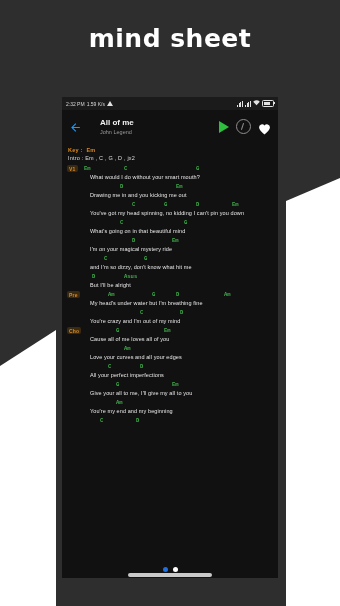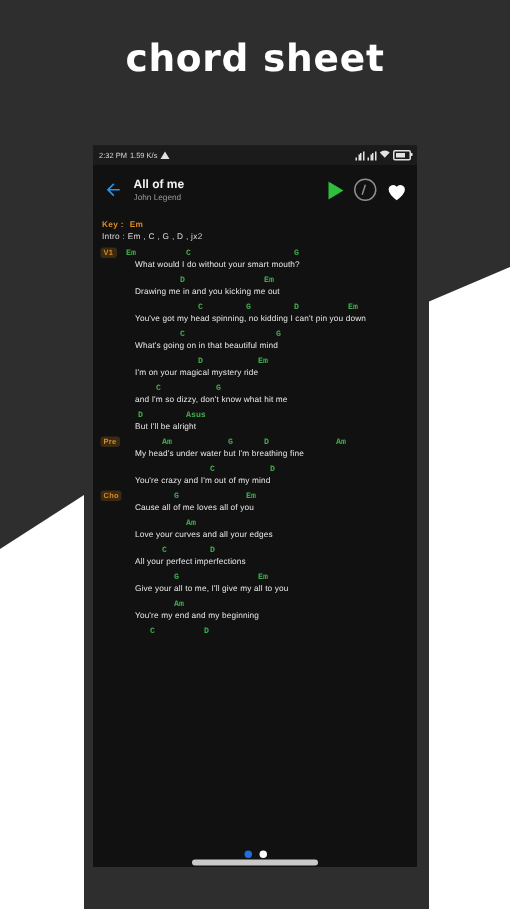--- a/index.html
+++ b/index.html
@@ -51,21 +51,21 @@
     display:inline-block;width:10px;height:5px;
     border:.7px solid #e2e2e2;border-radius:1.4px;position:relative;
   }
   .batt:after{content:"";position:absolute;right:-2px;top:1.4px;width:1px;height:2px;background:#e2e2e2;}
   .batt b{position:absolute;left:1px;top:1px;bottom:1px;width:6px;background:#e2e2e2;display:block;}
   .tri{width:0;height:0;border-left:3px solid transparent;border-right:3px solid transparent;border-bottom:5px solid #e2e2e2;display:inline-block;}
 
   
   .appbar{
     flex:0 0 33px;height:33px;background:#111111;
-    display:flex;align-items:center;padding:0 7px;gap:7px;
+    display:flex;align-items:center;padding:0 7px;gap:18px;
   }
   .back-arrow{width:13px;height:13px;flex:0 0 13px;position:relative;cursor:pointer;}
   .titlewrap{flex:1 1 auto;min-width:0;display:flex;flex-direction:column;justify-content:center;}
   .song-title{font-size:8px;color:#f2f2f2;font-weight:600;line-height:10px;white-space:nowrap;overflow:hidden;}
   .song-artist{font-size:5.5px;color:#9a9a9a;line-height:8px;white-space:nowrap;overflow:hidden;}
   .appbar-actions{display:flex;align-items:center;gap:7px;flex:0 0 auto;}
   .play-ico{width:0;height:0;border-top:6px solid transparent;border-bottom:6px solid transparent;border-left:10px solid #2fbf3f;cursor:pointer;}
   .metro-ico{width:13px;height:13px;border-radius:50%;border:1.3px solid #8e8e8e;position:relative;cursor:pointer;}
   .metro-ico:after{content:"";position:absolute;left:5px;top:2.5px;width:1.4px;height:7px;background:#8e8e8e;transform:rotate(18deg);}
   .heart-ico{width:13px;height:12px;position:relative;cursor:pointer;}
@@ -117,21 +117,21 @@
 </style>
 </head>
 <body>
 
 <svg id="wedges" viewBox="0 0 340 606" xmlns="http://www.w3.org/2000/svg">
   <rect x="0" y="0" width="340" height="606" fill="#2e2e2e"></rect>
   <polygon points="286,606 286,201 340,178 340,606" fill="#ffffff"></polygon>
   <polygon points="0,366 56,330 56,606 0,606" fill="#ffffff"></polygon>
 </svg>
 
-<div class="promo-title">chord sheet</div>
+<div class="promo-title">mind sheet</div>
 
 <div class="phone">
 
   <div class="statusbar">
     <div class="sb-left">
       <span>2:32 PM</span>
       <span>1.59 K/s</span>
       <span class="tri"></span>
     </div>
     <div class="sb-right">

